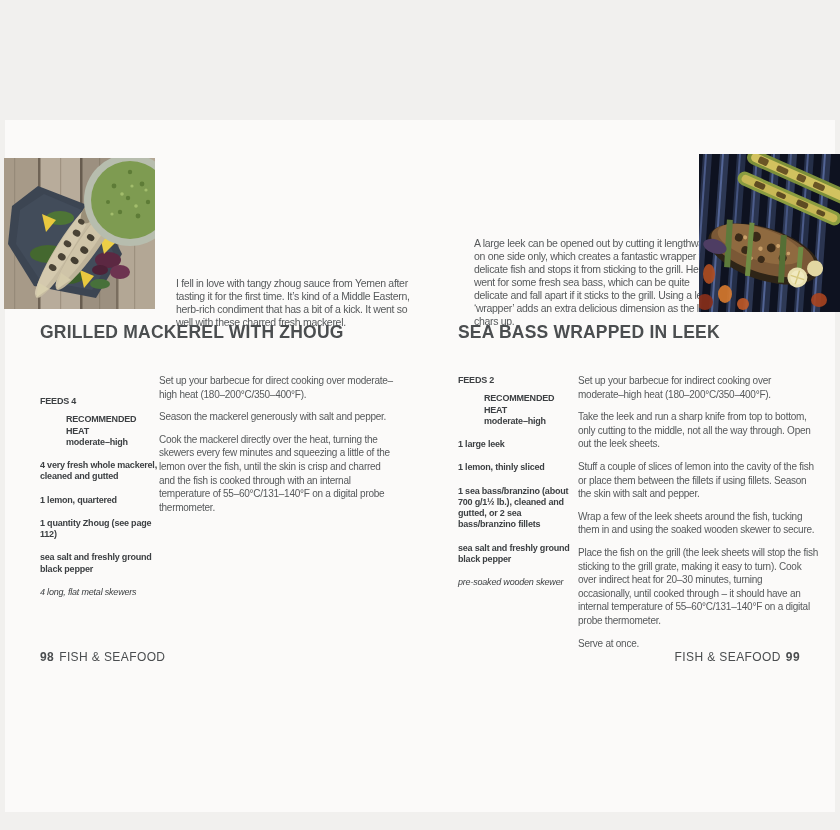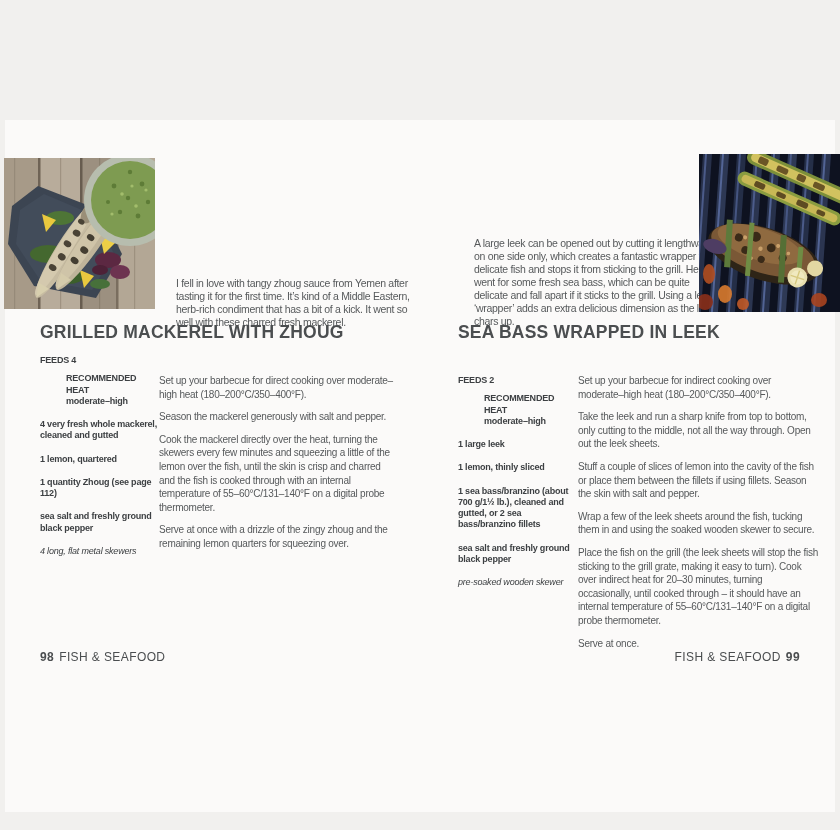--- a/index.html
+++ b/index.html
@@ -28,21 +28,21 @@
 
   .title{
     position:absolute;margin:0;
     font-size:17.5px;font-weight:bold;letter-spacing:0.2px;
     color:#4b4e50;white-space:nowrap;
   }
   .title-left{left:40px;top:322px;}
   .title-right{left:458px;top:322px;}
 
   .ing{position:absolute;width:118px;color:#3d4043;}
-  .ing-left{left:40px;top:355px;}
+  .ing-left{left:40px;top:396px;}
   .ing-right{left:458px;top:375px;}
   .ing div{
     font-size:9px;font-weight:bold;line-height:1.25;letter-spacing:-0.2px;
   }
   .ing .heat{margin-top:7px;margin-left:26px;}
   .ing .first{margin-top:11px;}
   .ing .item{margin-top:12px;}
   .ing .equip{margin-top:12px;font-weight:normal;font-style:italic;}
 
   .method{position:absolute;width:240px;}
@@ -168,21 +168,20 @@
     <div class="item">1 lemon, quartered</div>
     <div class="item">1 quantity Zhoug (see page 112)</div>
     <div class="item">sea salt and freshly ground black pepper</div>
     <div class="equip">4 long, flat metal skewers</div>
   </aside>
 
   <section class="method method-left">
     <p>Set up your barbecue for direct cooking over moderate–high heat (180–200°C/350–400°F).</p>
     <p>Season the mackerel generously with salt and pepper.</p>
     <p>Cook the mackerel directly over the heat, turning the skewers every few minutes and squeezing a little of the lemon over the fish, until the skin is crisp and charred and the fish is cooked through with an internal temperature of 55–60°C/131–140°F on a digital probe thermometer.</p>
-    <p>Serve at once with a drizzle of the zingy zhoug and the remaining lemon quarters for squeezing over.</p>
   </section>
 
   <footer class="footer footer-left">
     <span class="pnum">98</span><span class="section">FISH &amp; SEAFOOD</span>
   </footer>
 
   <p class="intro intro-right">A large leek can be opened out by cutting it lengthways on one side only, which creates a fantastic wrapper for delicate fish and stops it from sticking to the grill. Here I went for some fresh sea bass, which can be quite delicate and fall apart if it sticks to the grill. Using a leek ‘wrapper’ adds an extra delicious dimension as the leek chars up.</p>
 
   <figure class="photo photo-right">
     <svg width="141" height="158" viewBox="0 0 141 158" preserveAspectRatio="none">

